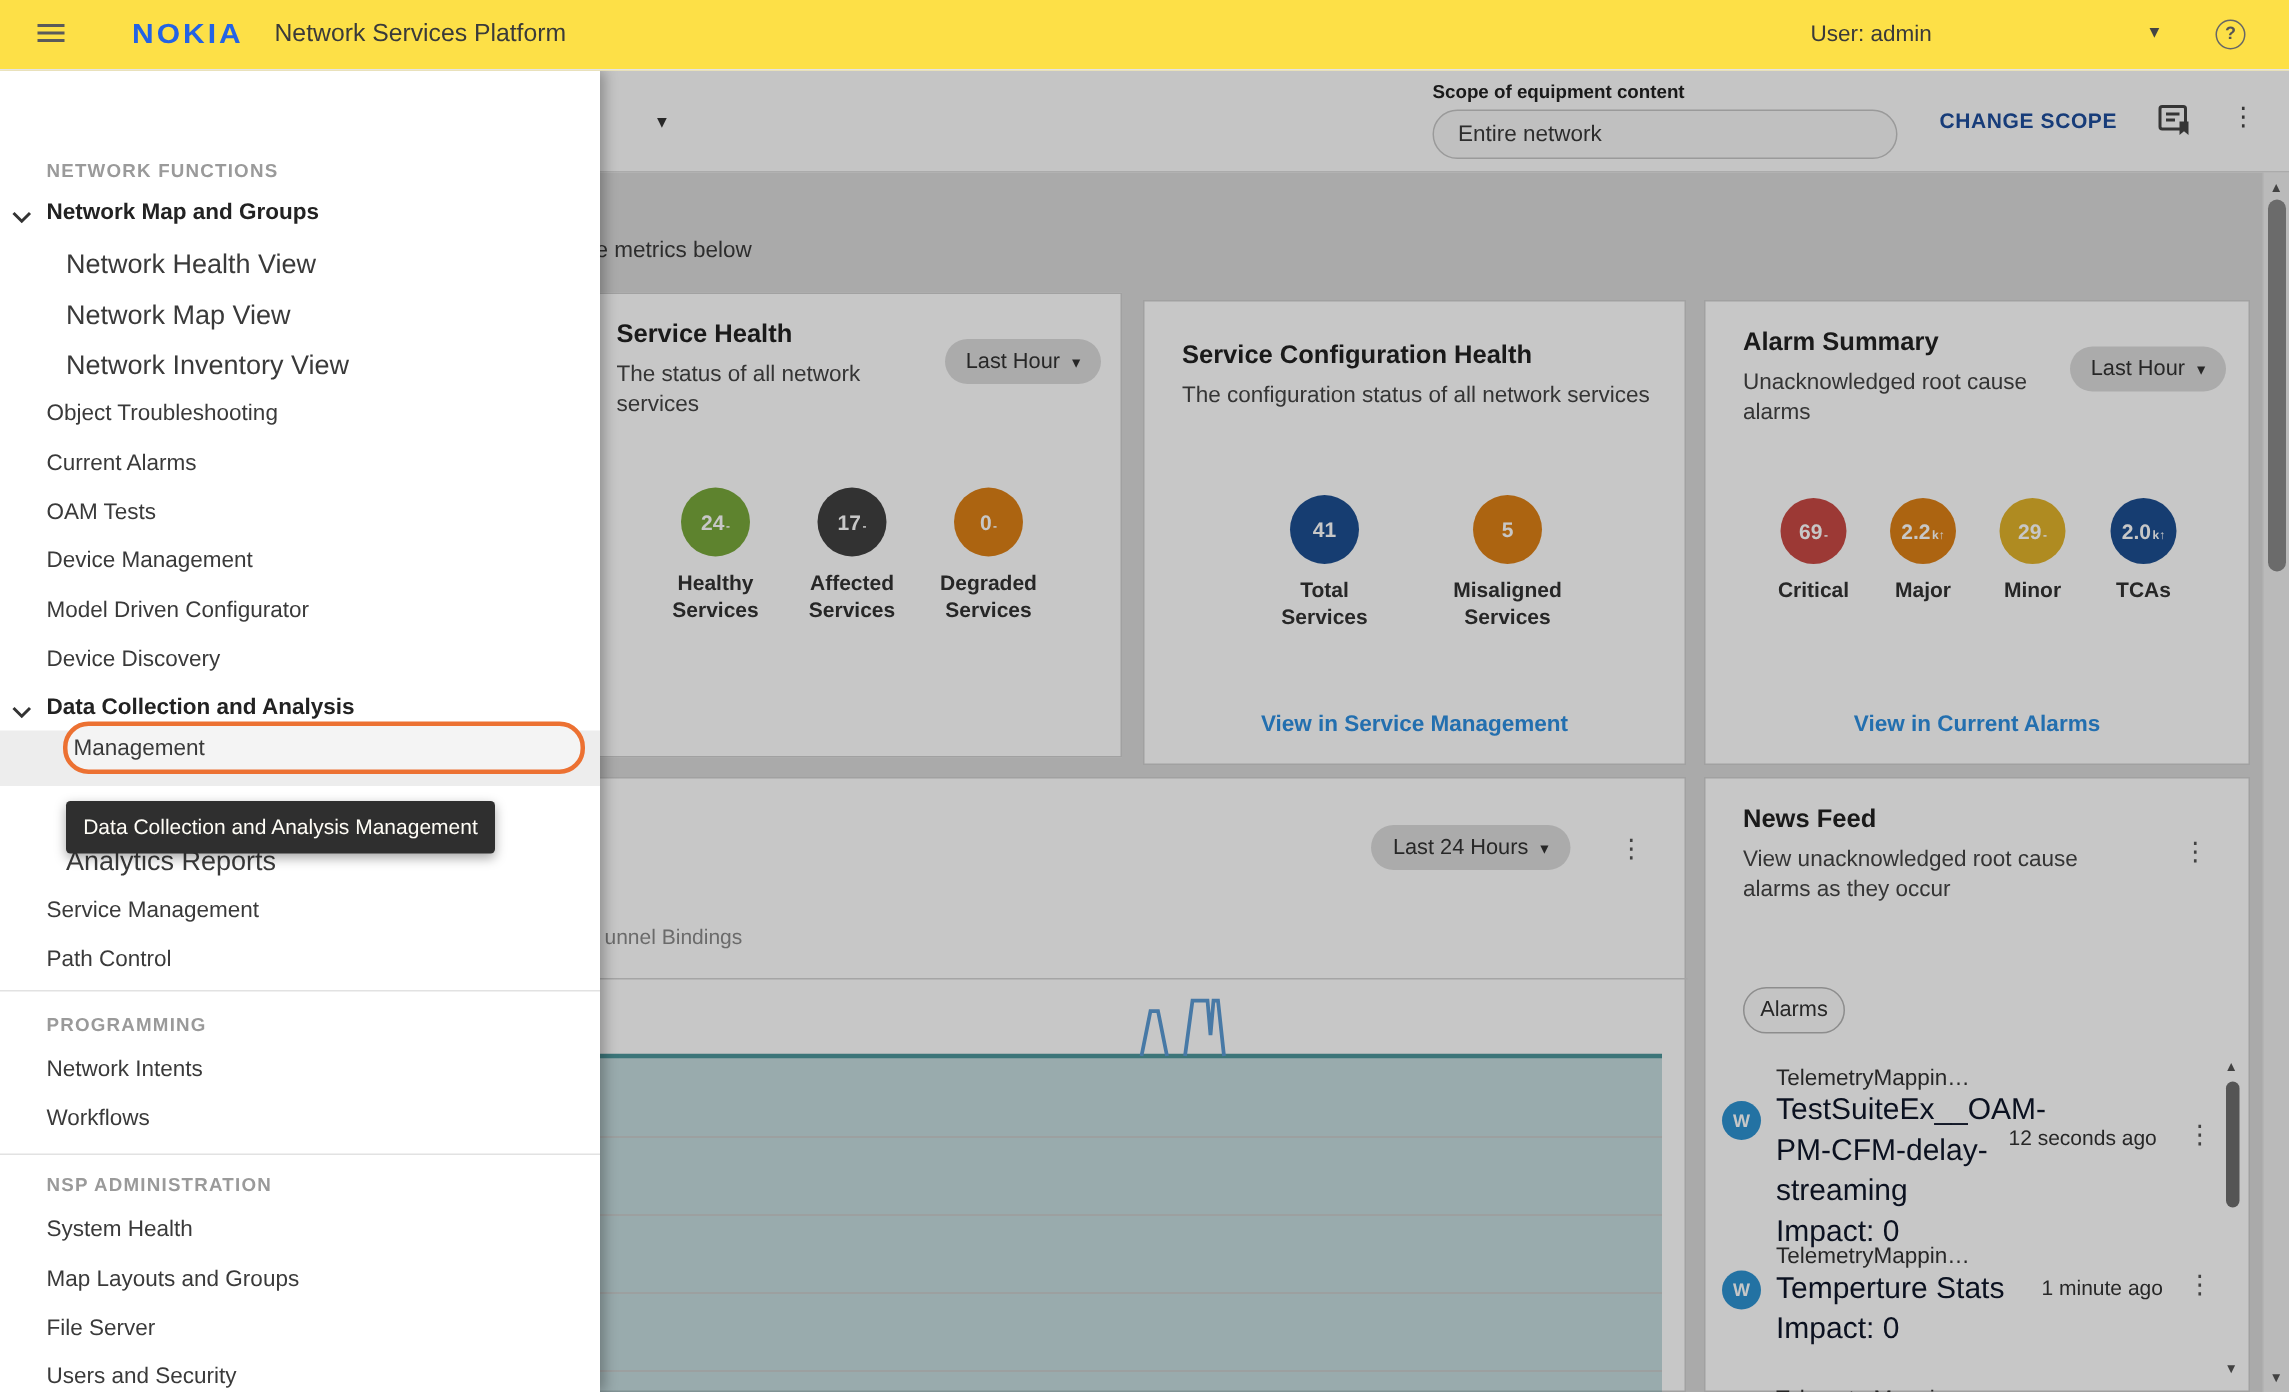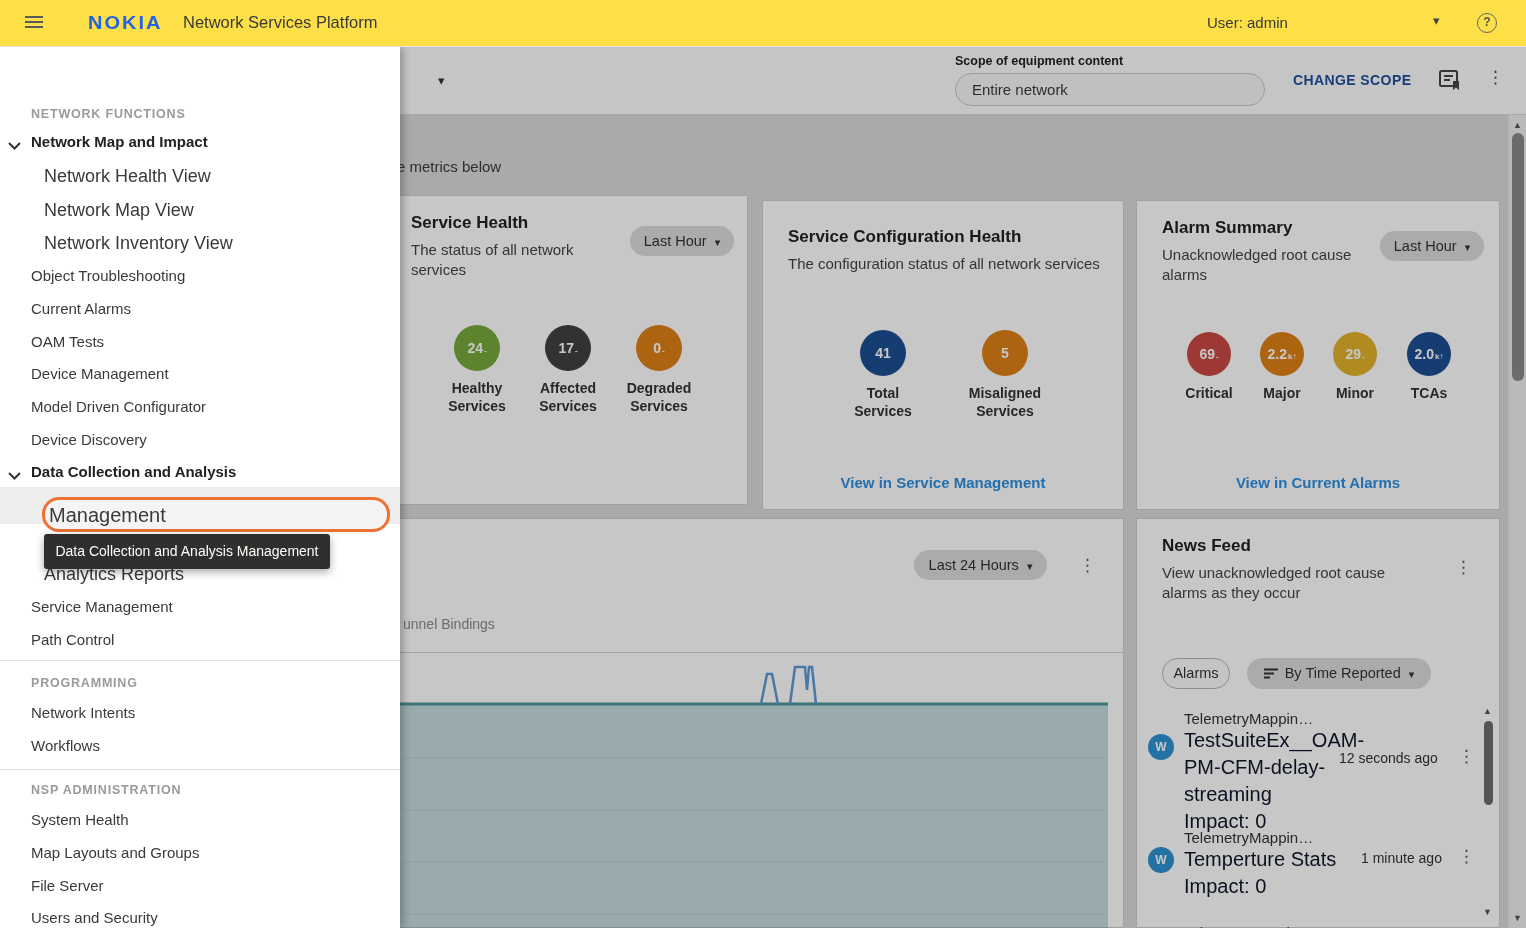--- a/index.html
+++ b/index.html
@@ -75,22 +75,22 @@
   
   #sidebar { position:absolute; left:0; top:47px; width:400px; height:881px; background:#fff; z-index:30;
              box-shadow:3px 0 8px rgba(0,0,0,0.28); }
   .sb-sec { position:absolute; left:31px; font-size:12.5px; font-weight:bold; color:#9a9a9a; letter-spacing:.8px; }
   .sb-group { position:absolute; left:31px; font-size:15px; font-weight:bold; color:#222; cursor:pointer; }
   .sb-chev { position:absolute; left:-23px; top:3px; }
   .sb-item { position:absolute; left:31px; font-size:15px; color:#3a3a3a; cursor:pointer; }
   .sb-sub { position:absolute; left:44px; font-size:18px; color:#3a3a3a; cursor:pointer; }
   .sb-div { position:absolute; left:0; width:400px; border-top:1px solid #e2e2e2; }
   #sb-highlight-row { position:absolute; left:0; top:440px; width:400px; height:37px; background:#ededed; }
-  #sb-highlight-box { position:absolute; left:42px; top:450px; width:348px; height:35px; border:3px solid #ec7132;
-                      border-radius:17px; background:#f4f4f4; font-size:20px; color:#3a3a3a; line-height:30px;
+  #sb-highlight-box { position:absolute; left:42px; top:434px; width:348px; height:35px; border:3px solid #ec7132;
+                      border-radius:17px; background:#f4f4f4; font-size:15px; color:#3a3a3a; line-height:30px;
                       padding-left:4px; cursor:pointer; }
   #sb-tooltip { position:absolute; left:44px; top:487px; width:286px; height:35px; background:#2f2f2f;
                 border-radius:3px; color:#fffdf6; font-size:14px; line-height:35px; text-align:center;
                 box-shadow:0 3px 8px rgba(0,0,0,.35); z-index:35; }
 
   
   #util-tab { position:absolute; left:17px; top:97px; font-size:14px; color:#8a8a8a; }
   #util-div { position:absolute; left:0; top:133px; width:739px; border-top:1px solid #d4d4d4; }
 </style>
 </head>
@@ -231,27 +231,20 @@
       <line x1="0" y1="52" x2="722" y2="52" stroke="#4e969b" stroke-width="3"></line>
       <path d="M375,52 L381,22 L386,22 L392,52 M404,52 L409,15 L419,15 L421,38 L423,15 L426,15 L430,52" fill="none" stroke="#5b9bd5" stroke-width="2.5"></path>
     </svg>
   </div>
 
   <div class="card" style="left:1136px; top:471px; width:364px; height:410px;">
     <div class="card-title" style="position:absolute; left:25px; top:17px;">News Feed</div>
     <span class="dots" style="position:absolute; left:318px; top:38px;">⋮</span>
     <div id="news-sub" class="card-sub" style="position:absolute; left:25px; top:40px;">View unacknowledged root cause alarms as they occur</div>
     <div class="nf-pill-outline" style="left:25px; top:139px; width:68px;">Alarms</div>
-    <div class="pill" style="left:110px; top:139px; width:184px; height:31px; line-height:31px;">
-      <svg width="15" height="11" viewBox="0 0 15 11" style="vertical-align:-1px; margin-right:6px;">
-        <line x1="0" y1="1.5" x2="14" y2="1.5" stroke="#333" stroke-width="2"></line>
-        <line x1="0" y1="5.5" x2="10" y2="5.5" stroke="#333" stroke-width="2"></line>
-        <line x1="0" y1="9.5" x2="6" y2="9.5" stroke="#333" stroke-width="2"></line>
-      </svg><span>By Time Reported</span><span class="caret">▾</span>
-    </div>
 
     <div class="abs" style="left:0; top:185px; width:364px; height:110px;">
       <div class="avatar" style="left:11px; top:30px;">W</div>
       <div class="abs" style="left:47px; top:6px; width:160px;">
         <div class="nf-item-title">TelemetryMappin…</div>
         <div class="nf-line">TestSuiteEx__OAM-</div>
         <div class="nf-line">PM-CFM-delay-</div>
         <div class="nf-line">streaming</div>
         <div class="nf-line">Impact: 0</div>
       </div>
@@ -295,21 +288,21 @@
 
 <div id="sidebar">
   <div class="sb-sec" style="top:60px;">NETWORK FUNCTIONS</div>
 
   <div class="sb-group" style="top:86px;">
     <span class="sb-chev">
       <svg width="13" height="8" viewBox="0 0 13 8">
           <polyline points="1,1 6.5,6.5 12,1" fill="none" stroke="#333" stroke-width="2"></polyline>
         </svg>
     </span>
-    <span>Network Map and Impact</span>
+    <span>Network Map and Groups</span>
   </div>
   <div class="sb-sub" style="top:119px;">Network Health View</div>
   <div class="sb-sub" style="top:153px;">Network Map View</div>
   <div class="sb-sub" style="top:186px;">Network Inventory View</div>
 
   <div class="sb-item" style="top:220px;">Object Troubleshooting</div>
   <div class="sb-item" style="top:253px;">Current Alarms</div>
   <div class="sb-item" style="top:286px;">OAM Tests</div>
   <div class="sb-item" style="top:318px;">Device Management</div>
   <div class="sb-item" style="top:351px;">Model Driven Configurator</div>

